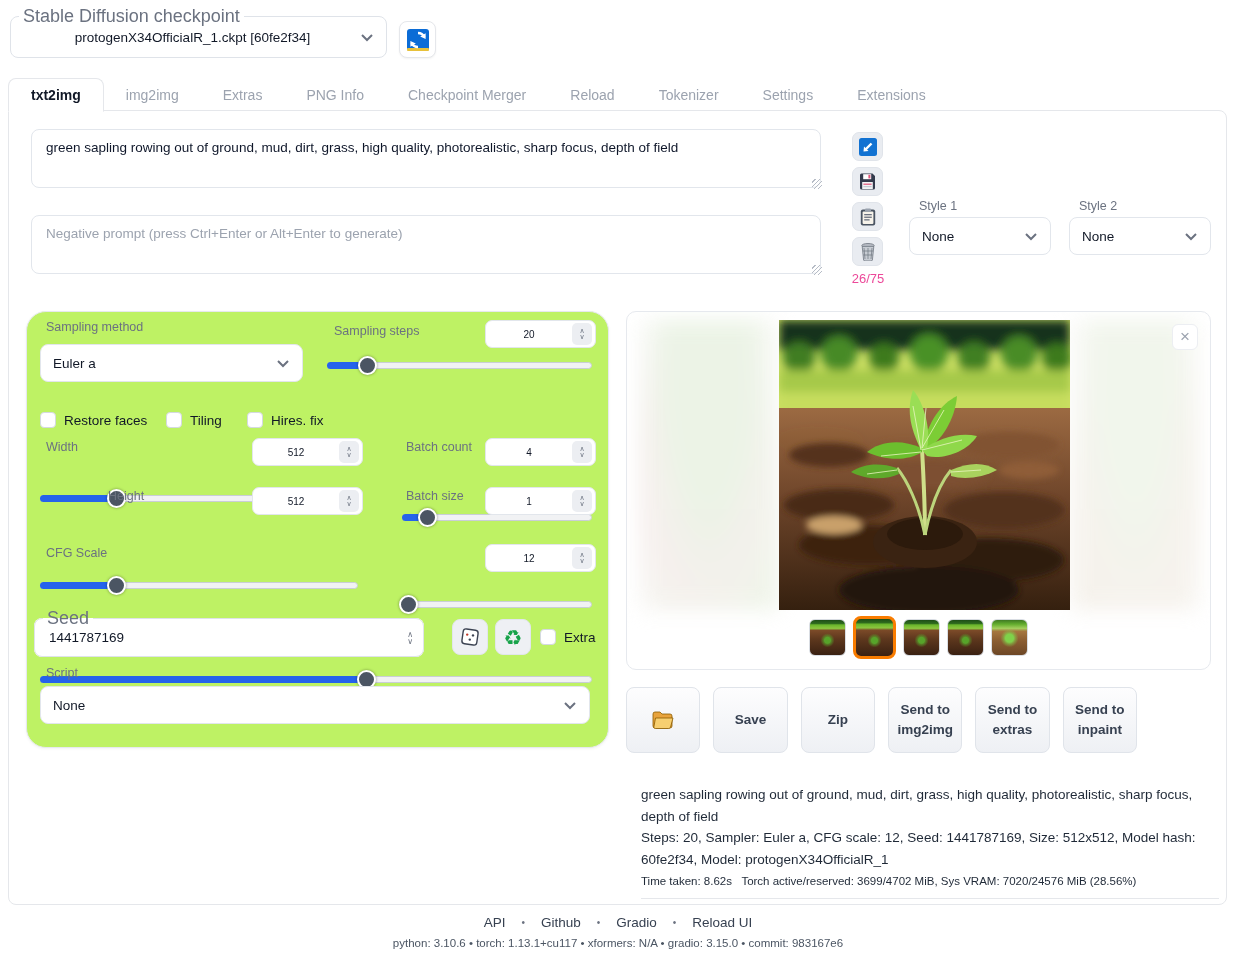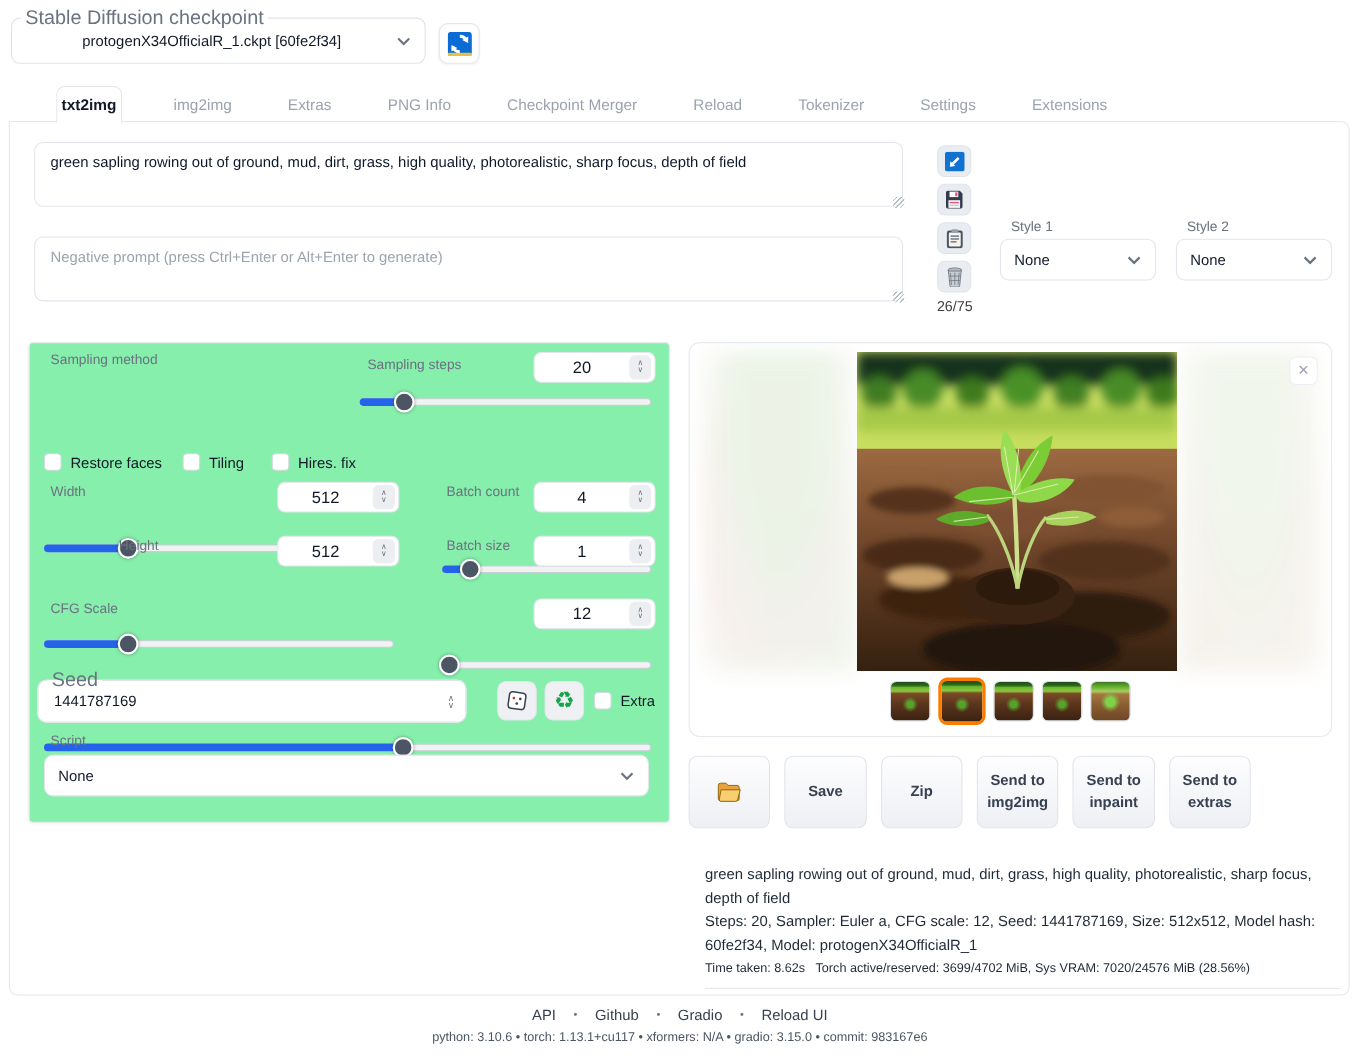--- a/index.html
+++ b/index.html
@@ -20,66 +20,66 @@
   #ckpt-row { display:flex; align-items:center; padding:3px 12px 8px 14px; cursor:pointer; }
   #ckpt-row .val { flex:1;text-align:center; }
   .chev { width:14px; height:9px; }
   .chev polyline { fill:none; stroke:#6b7280; stroke-width:2; }
   #refresh-btn { position:absolute; left:399px; top:21px; width:37px; height:37px;
     background:#fff; border:1px solid #e5e7eb; border-radius:8px; display:flex;
     align-items:center; justify-content:center; cursor:pointer; box-shadow:0 1px 2px rgba(0,0,0,.05); }
 
   
   #tabbar { position:absolute; left:8px; top:76px; height:35px; display:flex; align-items:flex-end; z-index:2; }
-  .tab { font-size:14px; color:#9ca3af; padding:8px 4px; cursor:pointer;margin-left:43px; }
+  .tab { font-size:14px; color:#9ca3af; padding:8px 22px; cursor:pointer; }
   .tab.active { color:#111827; font-weight:700; background:#fff; border:1px solid #e5e7eb;
     border-bottom:1px solid #fff; border-radius:8px 8px 0 0; margin-bottom:-1px; }
 
   
   #panel { position:absolute; left:8px; top:110px; width:1219px; height:795px;
     border:1px solid #e5e7eb; border-radius:0 8px 8px 8px; background:#fff; }
 
   textarea { position:absolute; left:22px; width:790px; height:59px; resize:none;
     border:1px solid #e2e6ec; border-radius:8px; padding:10px 14px; font-family:inherit;
     font-size:13.5px; color:#0f172a; background:#fff; outline:none; }
   textarea::placeholder { color:#9ca3af; }
   .resize-grip { position:absolute; width:10px; height:10px;
     background:repeating-linear-gradient(135deg,transparent 0 2px,#b6bcc6 2px 3px); cursor:nwse-resize; }
 
   
   .tool-btn { position:absolute; left:843px; width:31px; height:29px; background:#e9ecf1;
     border:1px solid #e0e4ea; border-radius:7px; display:flex; align-items:center;
     justify-content:center; cursor:pointer; font-size:15px; }
   #token-counter { position:absolute; left:840px; width:38px; text-align:center; top:160px;
-    font-size:13px; color:#404040; }
+    font-size:13px; color:#ec4899; }
 
   #generate-btn { position:absolute; left:891px; top:11px; width:320px; height:70px;
     border:1px solid #f5c089; border-radius:8px; cursor:pointer;
     background:linear-gradient(180deg,#ffe7cd 0%,#fdc globalThis 100%);
     background:linear-gradient(180deg,#ffe7cd 0%,#fcb172 100%);
     font-size:15px; font-weight:700; color:#ec7211; font-family:inherit; }
 
   .style-label { position:absolute; font-size:12.5px; color:#6b7280; top:88px; }
   .style-select { position:absolute; top:106px; width:142px; height:38px; background:#fff;
     border:1px solid #e2e6ec; border-radius:8px; display:flex; align-items:center;
     padding:0 12px; cursor:pointer; }
   .style-select .val { flex:1; }
 
   
   #params-card { position:absolute; left:17px; top:200px; width:583px; height:437px;
-    background:#86efac; border:1px solid #e6e9ee; border-radius:4px;
+    background:#bef264; border:1px solid #e6e9ee; border-radius:20px;
     box-shadow:0 1px 3px rgba(0,0,0,.05); }
   .abs { position:absolute; }
   .select-box { background:#fff; border:1px solid #e2e6ec; border-radius:8px; display:flex;
     align-items:center; padding:0 12px; cursor:pointer; height:38px; }
   .select-box .val { flex:1; }
 
   .num-input { width:111px; height:28px; background:#fff; border:1px solid #e2e6ec;
     border-radius:7px; display:flex; align-items:center; cursor:text; }
-  .num-input .val { flex:1; text-align:center; font-size:15px; }
+  .num-input .val { flex:1; text-align:center; font-size:10px; }
   .spinner { width:20px; height:22px; margin-right:3px; background:#eceef2; border-radius:5px;
     display:flex; flex-direction:column; align-items:center; justify-content:center;
     font-size:7px; color:#6b7280; line-height:6px; cursor:pointer; }
 
   .slider { height:19px; position:relative; cursor:pointer; }
   .slider .track { position:absolute; top:6px; left:0; right:0; height:7px; background:#f1f2f4;
     border:1px solid #c9ced6; border-radius:5px; }
   .slider .fill { position:absolute; top:6px; left:0; height:7px; background:#2563eb; border-radius:5px; }
   .slider .handle { position:absolute; top:0; width:19px; height:19px; border-radius:50%;
     background:#4b5563; border:2px solid #fff; box-shadow:0 0 3px rgba(0,0,0,.4); }
@@ -226,20 +226,26 @@
     <div class="style-select" style="left:1060px;">
       <span class="val">None</span>
       <svg class="chev" viewBox="0 0 14 9">
           <polyline points="2,2 7,7 12,2"></polyline>
         </svg>
     </div>
 
     <div id="params-card">
 
       <div class="abs lbl" style="left:19px; top:8px;">Sampling method</div>
+      <div class="abs select-box" style="left:13px; top:32px; width:263px;">
+        <span class="val">Euler a</span>
+        <svg class="chev" viewBox="0 0 14 9">
+            <polyline points="2,2 7,7 12,2"></polyline>
+          </svg>
+      </div>
 
       <div class="abs lbl" style="left:307px; top:12px;">Sampling steps</div>
       <div class="abs num-input" style="left:458px; top:8px;">
         <span class="val">20</span>
         <span class="spinner">∧<br>∨</span>
       </div>
       <div class="abs slider" style="left:300px; top:44px; width:265px;">
         <div class="track"></div>
           <div class="fill" style="width: 15%;"></div>
           <div class="handle" style="left: calc(15% - 9px);"></div>
@@ -429,22 +435,22 @@
     <div id="out-btns">
       <button class="out-btn">
         <svg width="22" height="18" viewBox="0 0 22 18" style="margin:0 auto;">
           <path d="M1 3 a2 2 0 0 1 2-2 h5 l2 2 h8 a2 2 0 0 1 2 2 v10 a2 2 0 0 1 -2 2 h-15 a2 2 0 0 1 -2-2 z" fill="#e8a33d" stroke="#8a5a00" stroke-width="0.8"></path>
           <path d="M3.5 7 h17.5 l-2.5 9.2 a2 2 0 0 1 -1.9 1.3 h-13.2 a1.6 1.6 0 0 1 -1.6-1.3 z" fill="#f7cf70" stroke="#8a5a00" stroke-width="0.8"></path>
         </svg>
       </button>
       <button class="out-btn">Save</button>
       <button class="out-btn">Zip</button>
       <button class="out-btn">Send to img2img</button>
+      <button class="out-btn">Send to extras</button>
       <button class="out-btn">Send to inpaint</button>
-      <button class="out-btn">Send to extras</button>
     </div>
 
     <div id="gen-info">
       <div>green sapling rowing out of ground, mud, dirt, grass, high quality, photorealistic, sharp focus, depth of field</div>
       <div>Steps: 20, Sampler: Euler a, CFG scale: 12, Seed: 1441787169, Size: 512x512, Model hash: 60fe2f34, Model: protogenX34OfficialR_1</div>
       <div class="small-line">
         <span>Time taken: 8.62s</span>&nbsp;&nbsp;
         <span>Torch active/reserved: 3699/4702 MiB, Sys VRAM: 7020/24576 MiB (28.56%)</span>
       </div>
       <div class="divider"></div>

